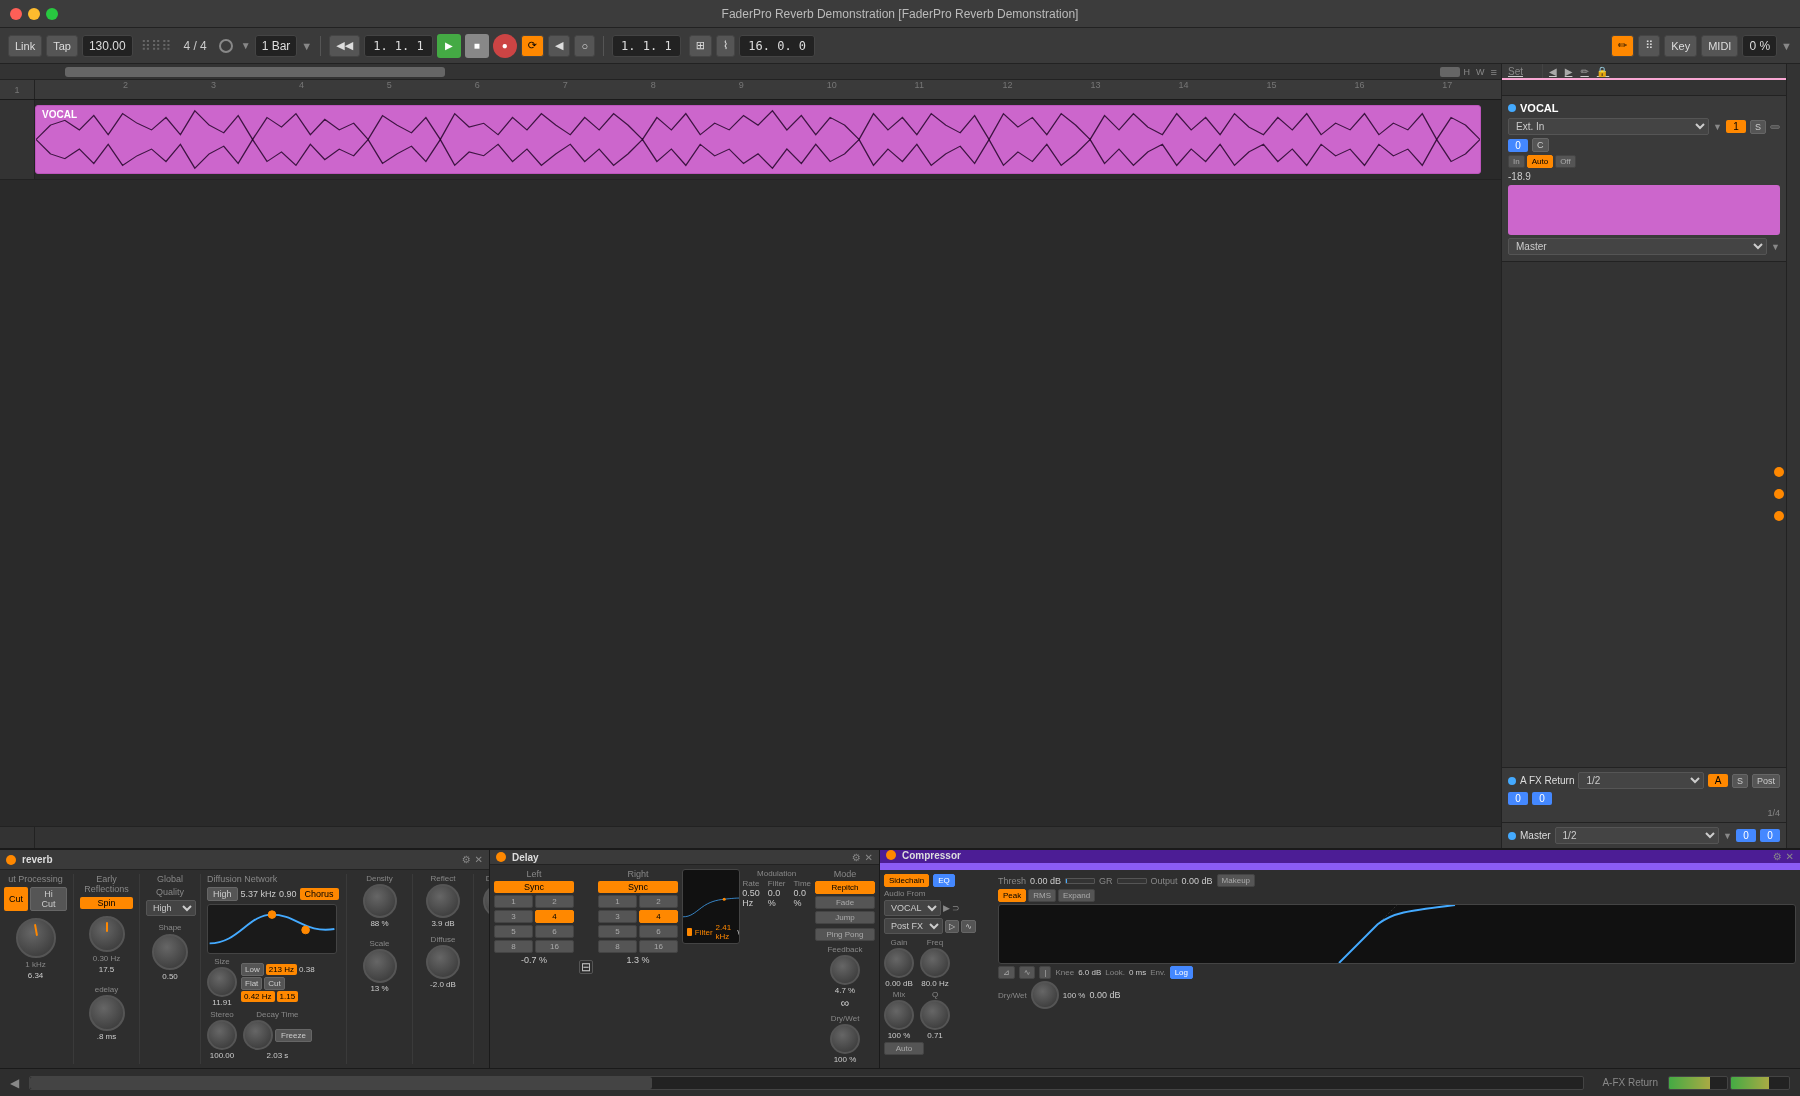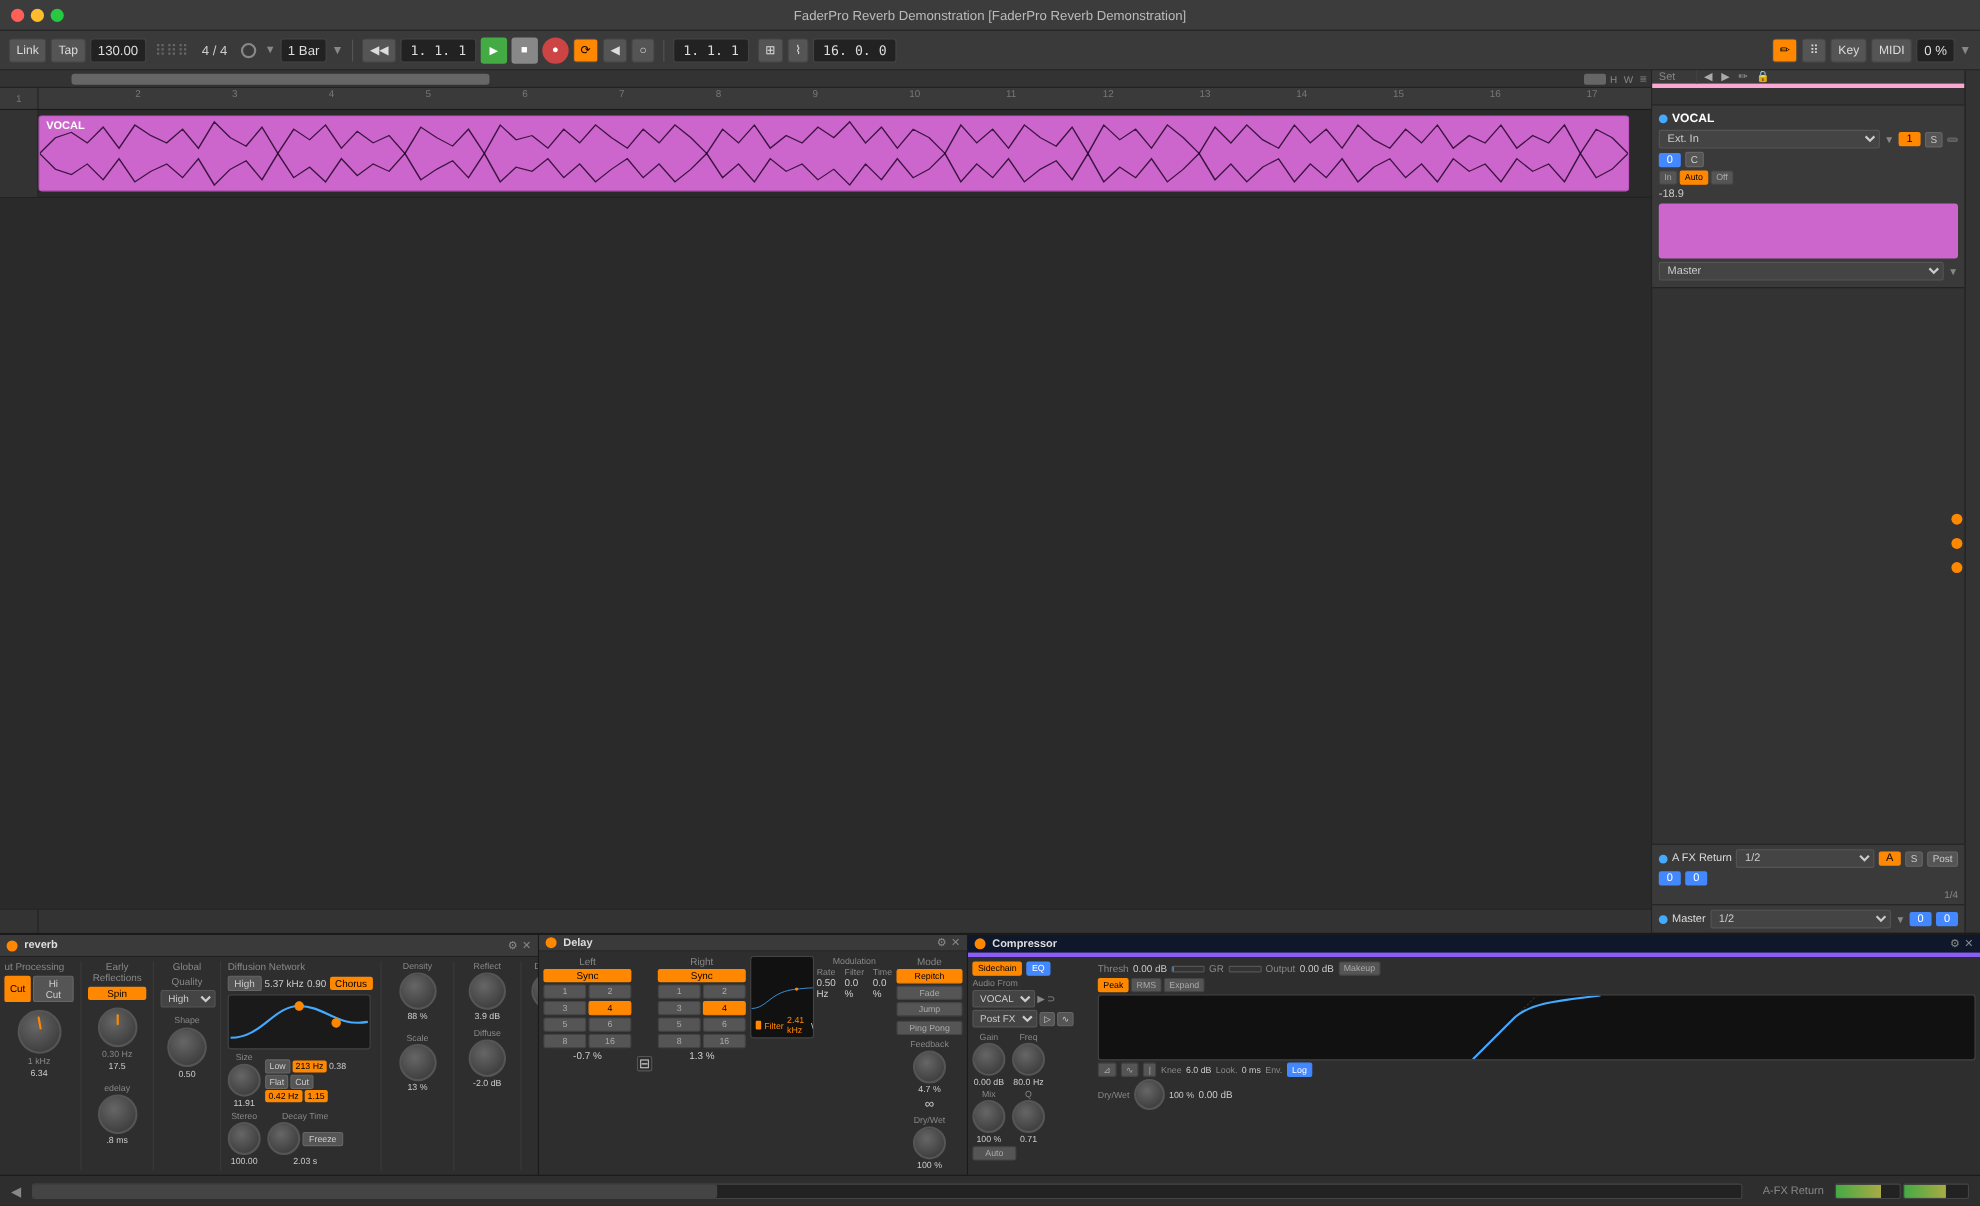--- a/index.html
+++ b/index.html
@@ -417,21 +417,21 @@
 
       <div id="time-track">
         <div style="width:35px;border-right:1px solid #222;height:100%;"></div>
 
       </div>
 
     </div>
 
     <div id="right-panel" style="width:285px;background:#333;border-left:1px solid #222;display:flex;flex-direction:column;">
 
-      <div style="height:16px;background:#3a3a3a;border-bottom:4px solid #f9a8d4;display:flex;align-items:center;padding:0 6px;gap:4px;">
+      <div style="height:16px;background:#3a3a3a;border-bottom:2px solid #f9a8d4;display:flex;align-items:center;padding:0 6px;gap:4px;text-decoration:underline;">
         <div style="width:35px;border-right:1px solid #444;height:100%;display:flex;align-items:center;">
           <span style="font-size:10px;color:#888;">Set</span>
         </div>
         <button style="background:none;border:none;color:#aaa;font-size:10px;cursor:pointer;padding:0 2px;">◀</button>
         <button style="background:none;border:none;color:#aaa;font-size:10px;cursor:pointer;padding:0 2px;">▶</button>
         <button style="background:none;border:none;color:#aaa;font-size:10px;cursor:pointer;padding:0 2px;">✏</button>
         <button style="background:none;border:none;color:#aaa;font-size:10px;cursor:pointer;padding:0 2px;">🔒</button>
       </div>
 
       <div style="height:16px;background:#333;border-bottom:1px solid #222;"></div>
@@ -535,21 +535,21 @@
         <span style="font-size:10px;color:#ddd;font-weight:bold;">reverb</span>
         <div style="margin-left:auto;display:flex;gap:4px;">
           <button style="background:none;border:none;color:#888;font-size:10px;cursor:pointer;">⚙</button>
           <button style="background:none;border:none;color:#888;font-size:10px;cursor:pointer;">✕</button>
         </div>
       </div>
 
       <div style="display:flex;padding:4px;gap:6px;flex:1;overflow:hidden;">
 
         <div style="display:flex;flex-direction:column;gap:3px;border-right:1px solid #3a3a3a;padding-right:6px;min-width:70px;">
-          <span style="font-size:9px;color:#888;">ut Processing</span>
+          <span style="font-size:9px;color:#888;text-align:center;">ut Processing</span>
           <div style="display:flex;gap:2px;">
             <button class="btn-orange">Cut</button>
             <button class="btn-gray">Hi Cut</button>
           </div>
 
           <div style="display:flex;flex-direction:column;align-items:center;gap:2px;margin-top:4px;">
             <div style="width:40px;height:40px;border-radius:50%;background:radial-gradient(circle at 40% 35%, #666, #333);border:2px solid #555;position:relative;">
               <div style="position:absolute;width:2px;height:12px;background:#f80;border-radius:1px;top:4px;left:50%;transform:translateX(-50%) rotate(-10deg);"></div>
             </div>
             <span style="font-size:8px;color:#888;">1 kHz</span>
@@ -791,21 +791,21 @@
             <div style="width:30px;height:30px;border-radius:50%;background:radial-gradient(circle at 40% 35%, #666, #333);border:2px solid #555;"></div>
             <span style="font-size:8px;color:#ccc;">100 %</span>
           </div>
         </div>
 
       </div>
     </div>
 
     <div style="flex:1;background:#2e2e2e;display:flex;flex-direction:column;min-width:0;">
 
-      <div style="height:20px;background:#0f172a;display:flex;align-items:center;padding:0 6px;gap:6px;border-bottom:4px solid #8b5cf6;">
+      <div style="height:20px;background:#4c1d95;display:flex;padding:0 6px;gap:6px;border-bottom:7px solid #8b5cf6;">
         <div style="width:10px;height:10px;border-radius:50%;background:#f80;"></div>
         <span style="font-size:10px;color:#ddd;font-weight:bold;">Compressor</span>
         <div style="margin-left:auto;display:flex;gap:4px;">
           <button style="background:none;border:none;color:#888;font-size:10px;cursor:pointer;">⚙</button>
           <button style="background:none;border:none;color:#888;font-size:10px;cursor:pointer;">✕</button>
         </div>
       </div>
 
       <div style="display:flex;padding:4px;gap:4px;flex:1;flex-wrap:wrap;">
 

